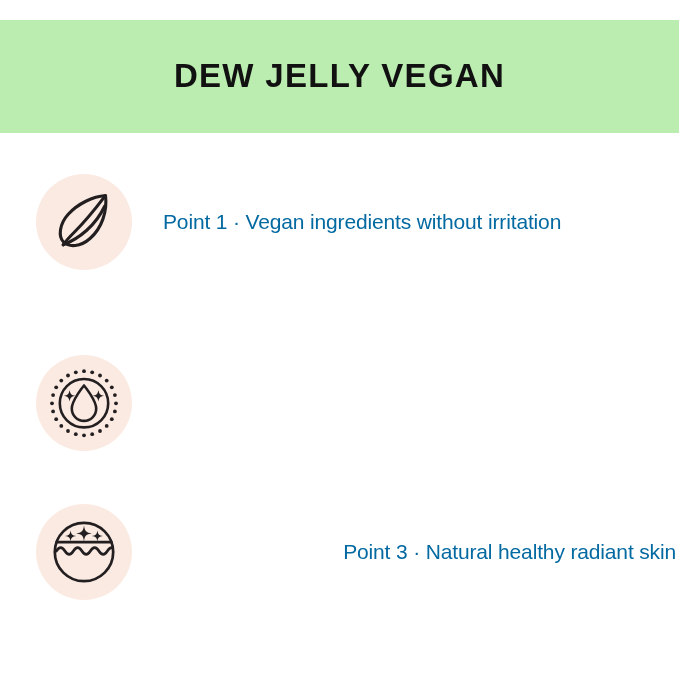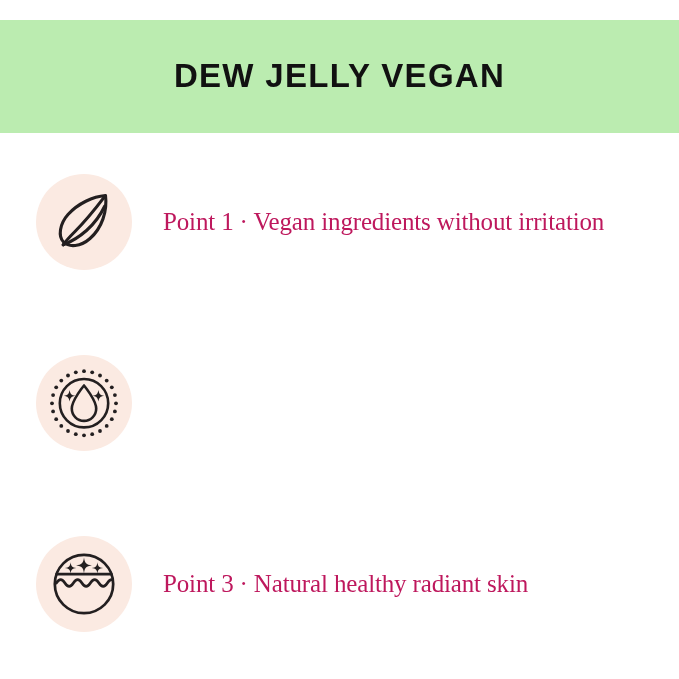--- a/index.html
+++ b/index.html
@@ -55,42 +55,42 @@
   .feature-row {
     position: absolute;
     left: 36px;
     width: 640px;
     height: 96px;
     display: flex;
     align-items: center;
   }
   #feature-row-0 { top: 61px; }
   #feature-row-1 { top: 242px; }
-  #feature-row-2 { top: 423px; }
+  #feature-row-2 { top: 391px; justify-content: space-between; }
 
   .feature-icon-circle {
     flex: 0 0 auto;
     width: 96px;
     height: 96px;
     border-radius: 50%;
     background: #fbeae2;
     display: flex;
     align-items: center;
     justify-content: center;
   }
   .feature-icon-circle svg {
     display: block;
   }
 
   .feature-text {
     margin-left: 31px;
-    font-family: Liberation Serif, serif;
-    font-size: 25px;
+    font-family: Liberation Sans, sans-serif;
+    font-size: 21px;
     font-weight: normal;
-    color: #be185d;
+    color: #0369a1;
     white-space: nowrap;
     letter-spacing: -0.15px;
     line-height: 1.2;
   }
 </style>
 </head>
 <body>
 
 <div id="page">
 

